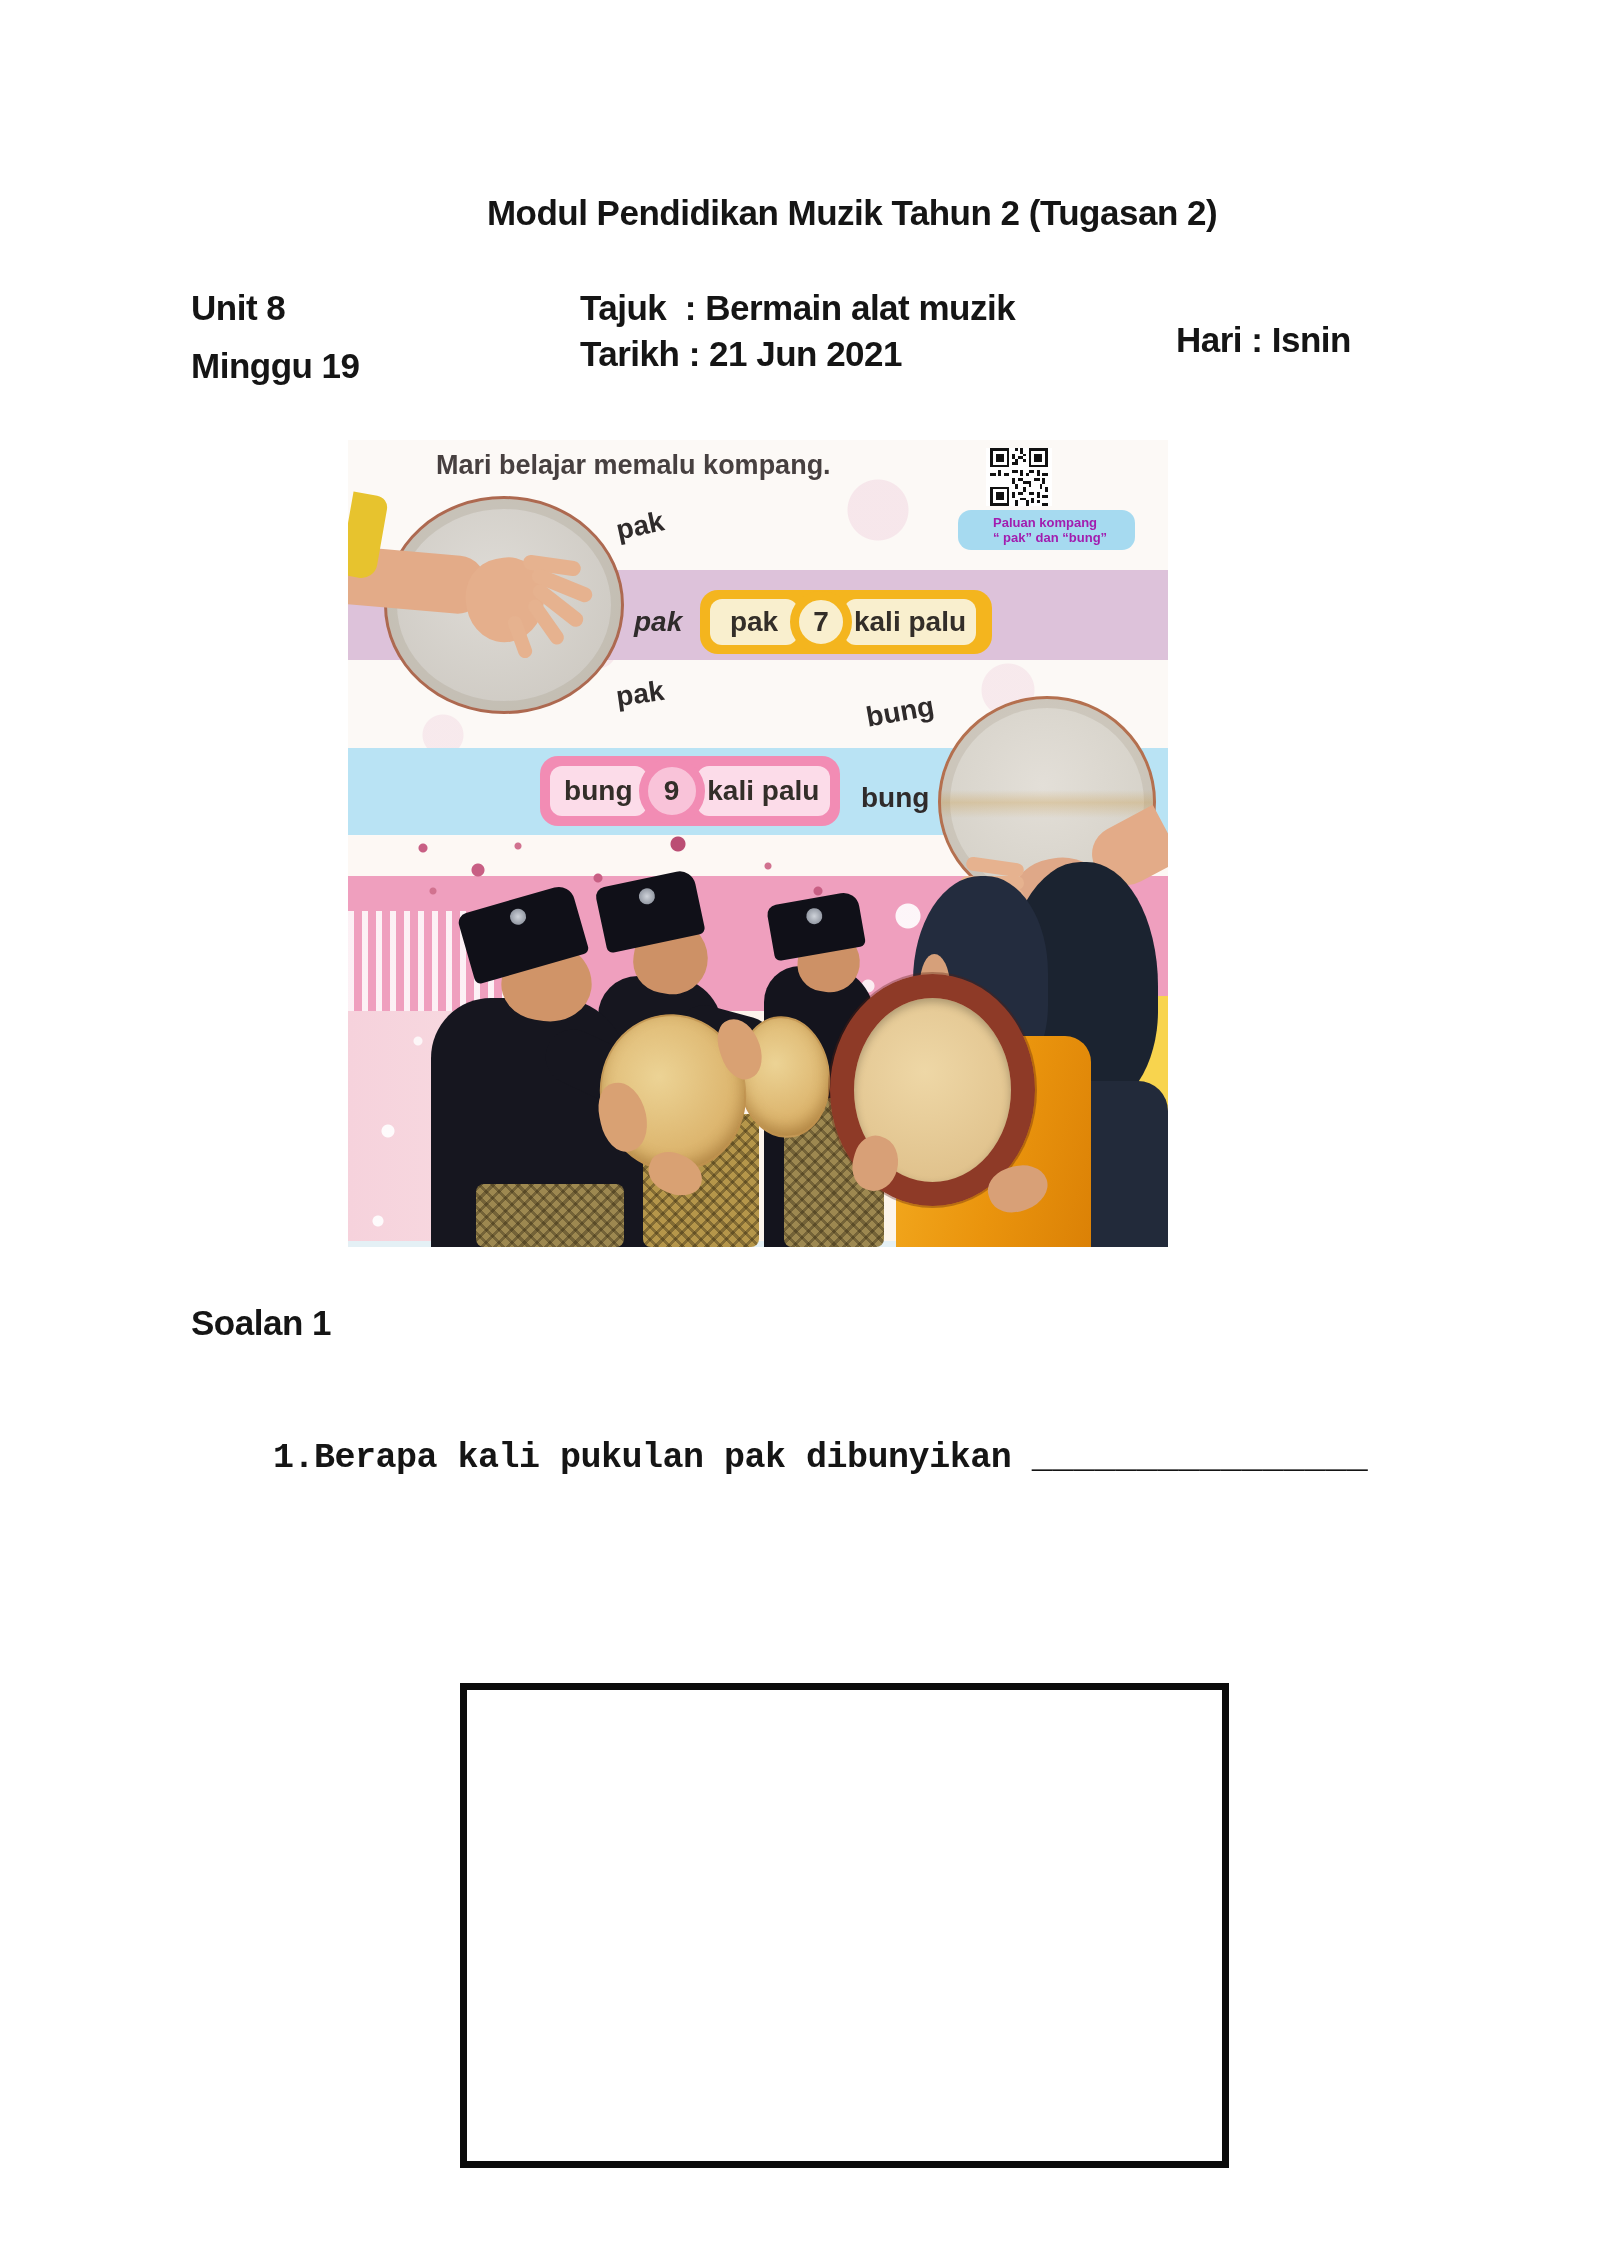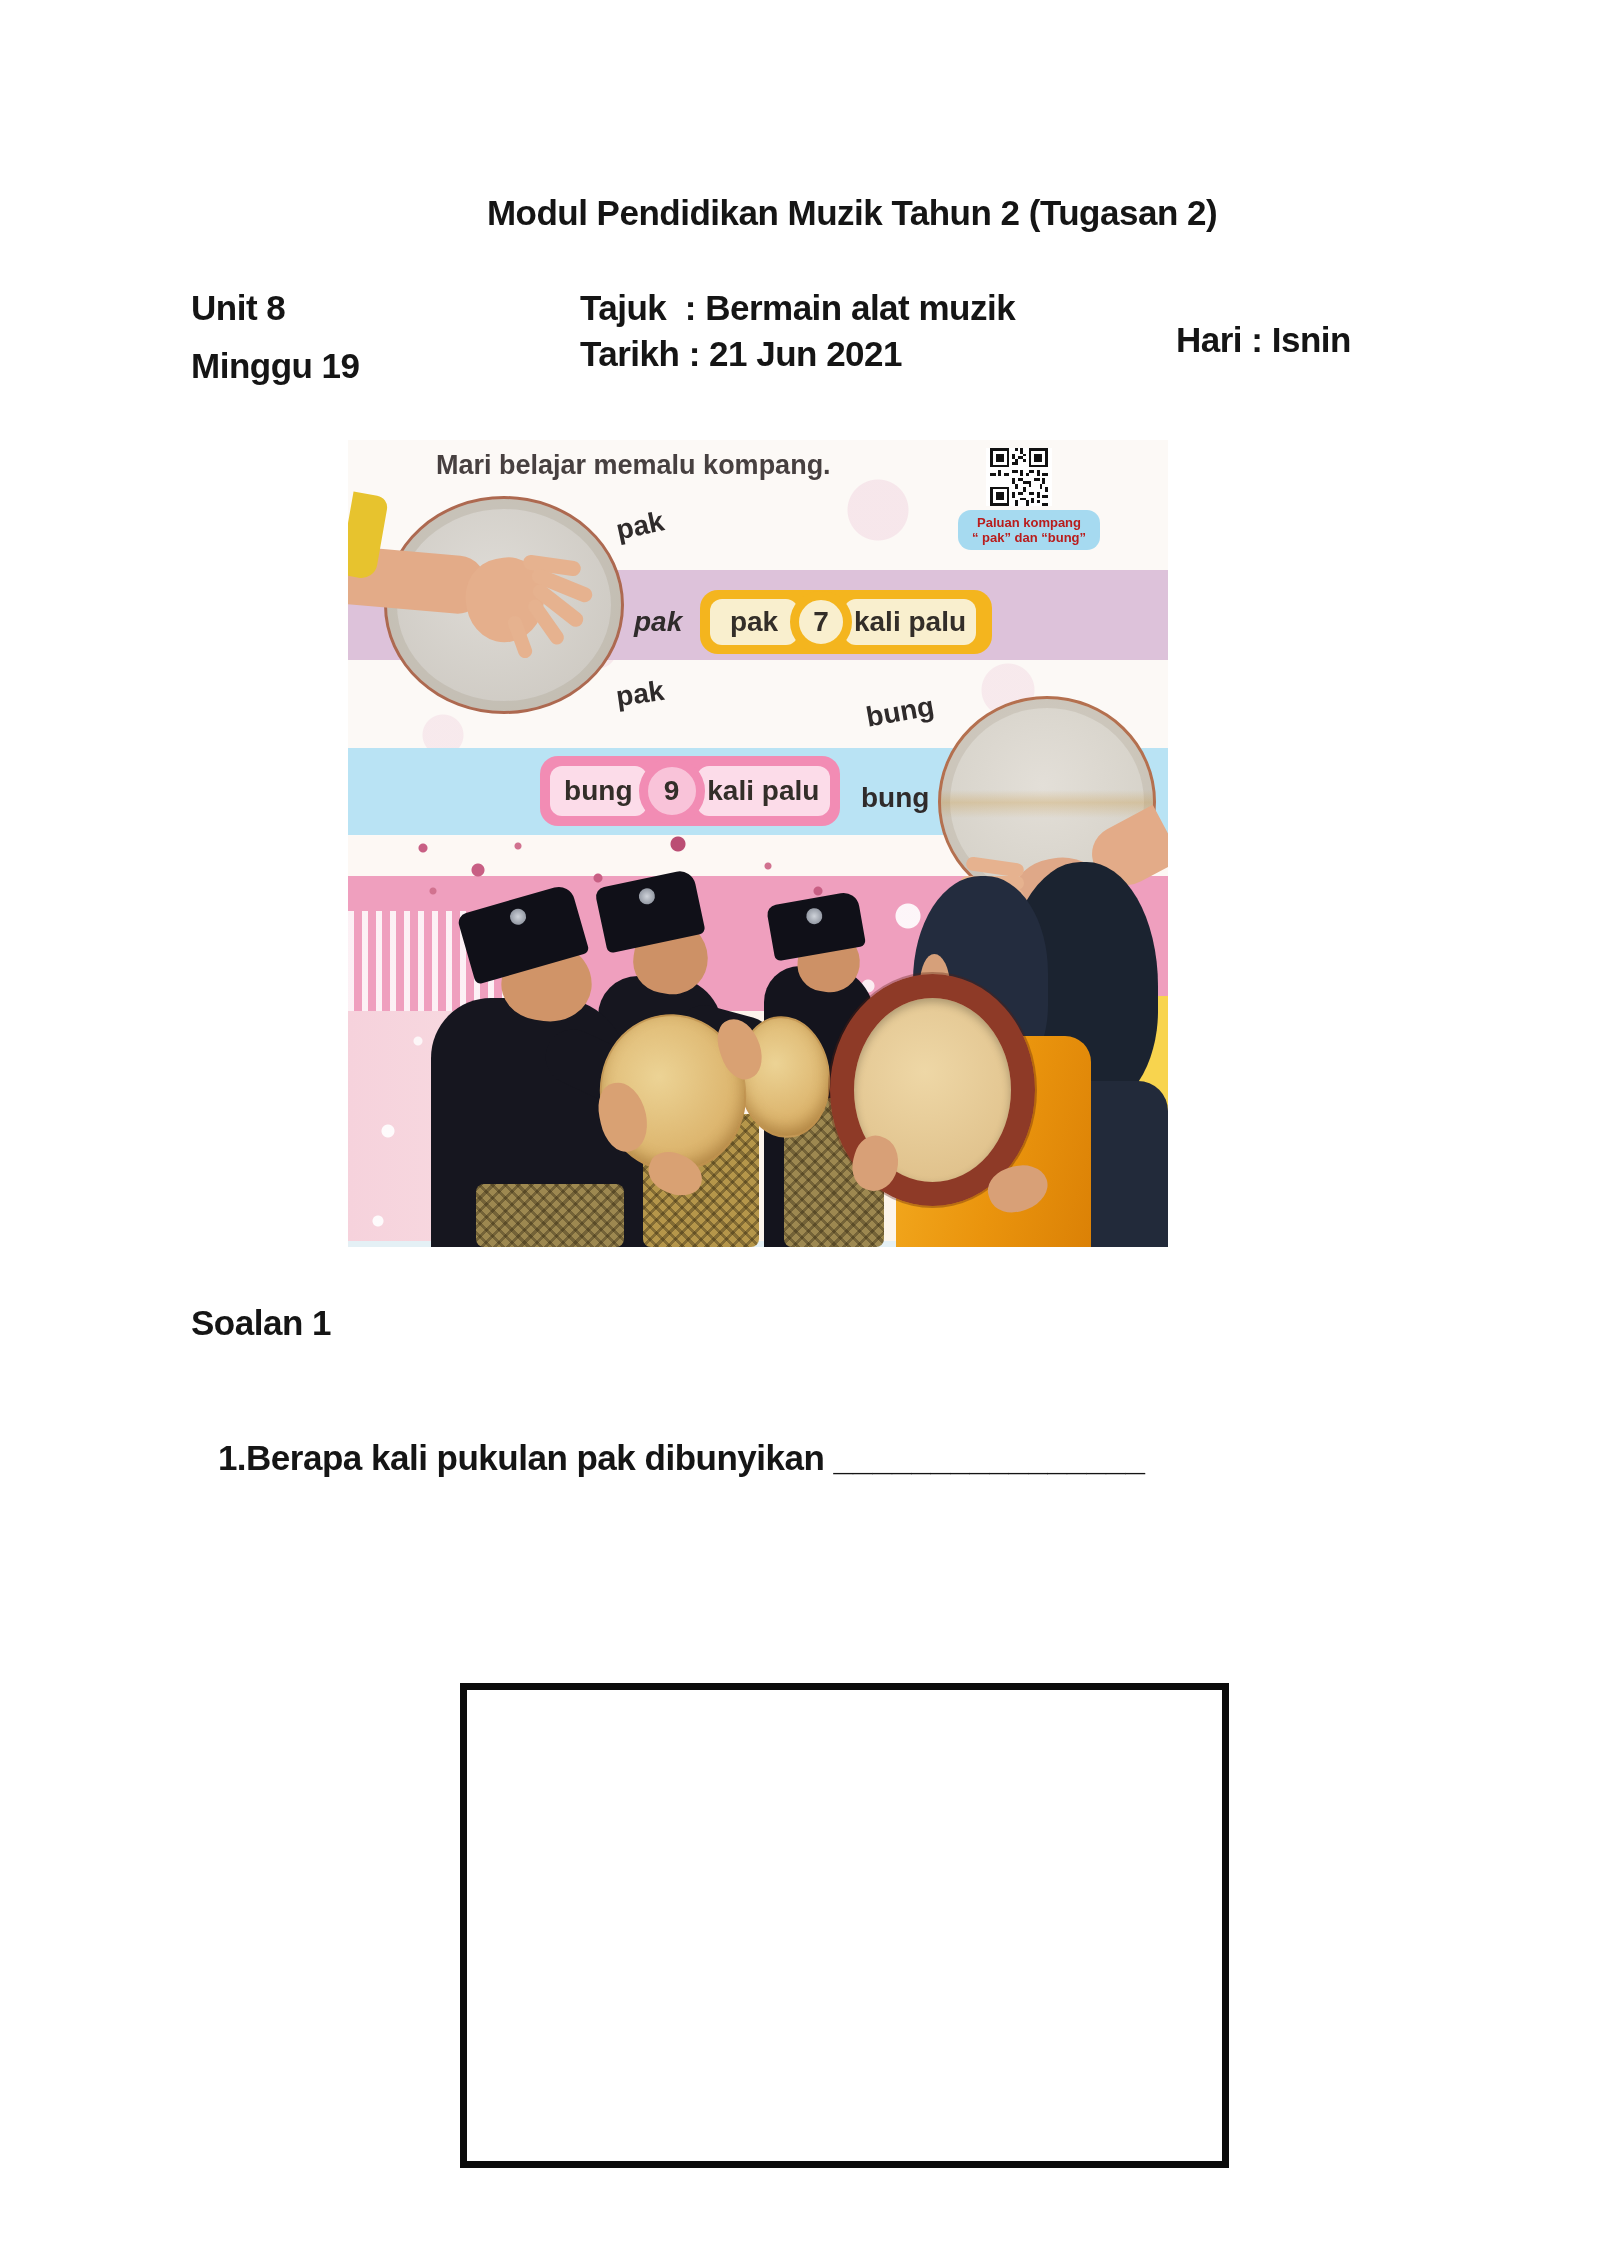--- a/index.html
+++ b/index.html
@@ -19,22 +19,22 @@
     radial-gradient(circle at 660px 250px, rgba(231,178,203,.22) 0 26px, transparent 27px),
     radial-gradient(circle at 95px 295px, rgba(231,178,203,.22) 0 20px, transparent 21px),
     radial-gradient(circle at 300px 335px, rgba(231,178,203,.2) 0 14px, transparent 15px);}
   .poster-heading{position:absolute;left:88px;top:10px;font-size:27px;font-weight:600;color:#474040;}
   .band-pink{position:absolute;left:0;top:130px;width:100%;height:90px;background:#ddc2da;}
   .band-blue{position:absolute;left:0;top:308px;width:100%;height:87px;background:#b9e3f4;}
   .bottom-strip{position:absolute;left:0;bottom:0;width:100%;height:6px;background:#e4f0f5;}
 
   .qr{position:absolute;left:638px;top:8px;width:66px;height:58px;background:#fff;}
   .info-badge{position:absolute;left:610px;top:70px;width:142px;height:40px;background:#a6daf0;border-radius:13px;
-    display:flex;flex-direction:column;align-items:center;justify-content:center;
-    font-size:13px;line-height:15px;font-weight:700;color:#b91c1c;}
+    display:flex;flex-direction:column;align-items:flex-start;justify-content:center;
+    font-size:13px;line-height:15px;font-weight:700;color:#a21caf;padding-left:35px;}
 
   .beat{position:absolute;font-size:28px;font-weight:600;color:#2f2b2b;}
   .beat.it{font-style:italic;}
 
   .chip{position:absolute;display:flex;align-items:center;border-radius:18px;padding:7px 10px;box-sizing:border-box;}
   .chip .pill{display:flex;align-items:center;justify-content:center;border-radius:12px;
     font-weight:700;font-size:28px;color:#332e29;}
   .chip .ring{border-radius:50%;display:flex;align-items:center;justify-content:center;
     font-weight:700;font-size:28px;color:#332e29;flex:none;z-index:1;}
   .chip-yellow{left:352px;top:150px;width:292px;height:64px;background:#f4b51e;}
@@ -264,21 +264,21 @@
       <div class="red-drum"></div>
       <div class="hand" style="left:505px;top:300px;width:45px;height:55px;transform:rotate(15deg);z-index:7;background:#d8a077;"></div>
       <div class="hand" style="left:640px;top:330px;width:60px;height:45px;transform:rotate(-20deg);z-index:7;background:#d8a077;"></div>
     </div>
 
     <div class="bottom-strip"></div>
   </div>
 
   <div class="abs btxt" style="left:191px;top:1303px;">Soalan 1</div>
 
-  <div class="abs btxt qline" style="left:181px;top:1398px;">
+  <div class="abs btxt qline" style="left:191px;top:1398px;font-family:Liberation Mono, monospace;">
     <span>1.Berapa kali pukulan pak dibunyikan </span><span class="blank">________________</span>
   </div>
 
 
 
   <div class="draw-box"></div>
 
 </div>
 
 </body></html>

